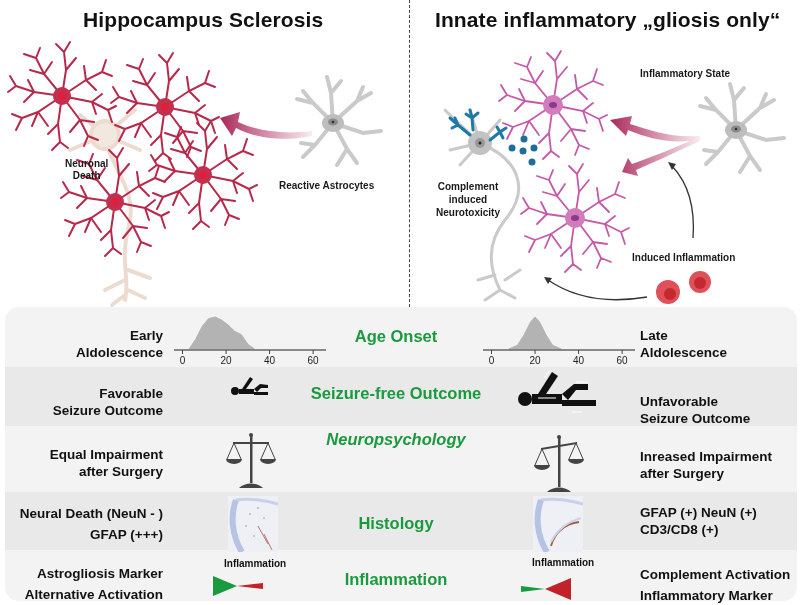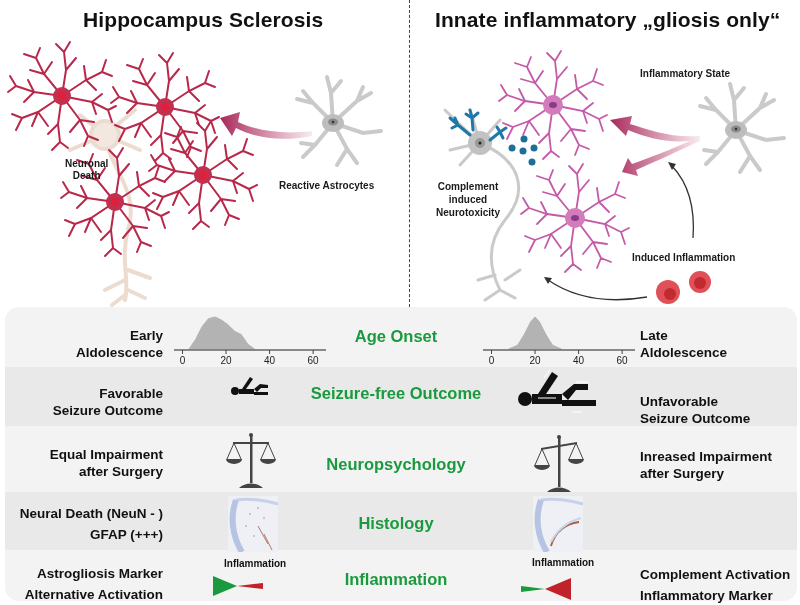--- a/index.html
+++ b/index.html
@@ -181,21 +181,21 @@
 <div class="panel">
   <div class="band" style="top:0;height:60px;"></div>
   <div class="band alt" style="top:60px;height:59px;"></div>
   <div class="band" style="top:119px;height:66px;"></div>
   <div class="band alt" style="top:185px;height:58px;"></div>
   <div class="band" style="top:243px;height:51px;"></div>
 </div>
 
 <div class="row-title" style="top:327px;">Age Onset</div>
 <div class="row-title" style="top:384px;">Seizure-free Outcome</div>
-<div class="row-title" style="top:455px;">Neuropsychology</div>
+<div class="row-title" style="top:430px;font-style:italic;">Neuropsychology</div>
 <div class="row-title" style="top:514px;">Histology</div>
 <div class="row-title" style="top:570px;">Inflammation</div>
 
 <div class="row-label l" style="right:637px;top:327px;">
   <div>Early</div>
     <div>Aldolescence</div>
 </div>
 <div class="row-label l" style="right:637px;top:385px;">
   <div>Favorable</div>
     <div>Seizure Outcome</div>
@@ -219,20 +219,22 @@
 </div>
 <div class="row-label r" style="left:640px;top:393px;">
   <div>Unfavorable</div>
     <div>Seizure Outcome</div>
 </div>
 <div class="row-label r" style="left:640px;top:448px;">
   <div>Inreased Impairment</div>
     <div>after Surgery</div>
 </div>
 <div class="row-label r" style="left:640px;top:504px;">
+  <div>GFAP (+) NeuN (+)</div>
+    <div>CD3/CD8 (+)</div>
 </div>
 <div class="row-label r" style="left:640px;top:564px;line-height:21px;">
   <div>Complement Activation</div>
     <div>Inflammatory Marker</div>
 </div>
 
 <svg id="chart-left" class="chart" style="left:174px;top:312px;" width="152" height="56">
     <path d="M15.058823529411766,37 L15.1,37.0 L21.6,27.4 L28.1,14.6 L34.6,6.6 L41.2,5.0 L47.7,8.2 L54.2,13.0 L60.8,19.4 L67.3,22.6 L73.8,32.2 L80.4,37.0 L80.3529411764706,37 Z" fill="#b3b3b3" stroke="#b3b3b3" stroke-linejoin="round"></path>
     <line x1="0" x2="152" y1="38" y2="38" stroke="#666" stroke-width="1.5"></line>
     <line x1="8.529411764705884" x2="8.529411764705884" y1="38" y2="42" stroke="#444" stroke-width="1"></line>

